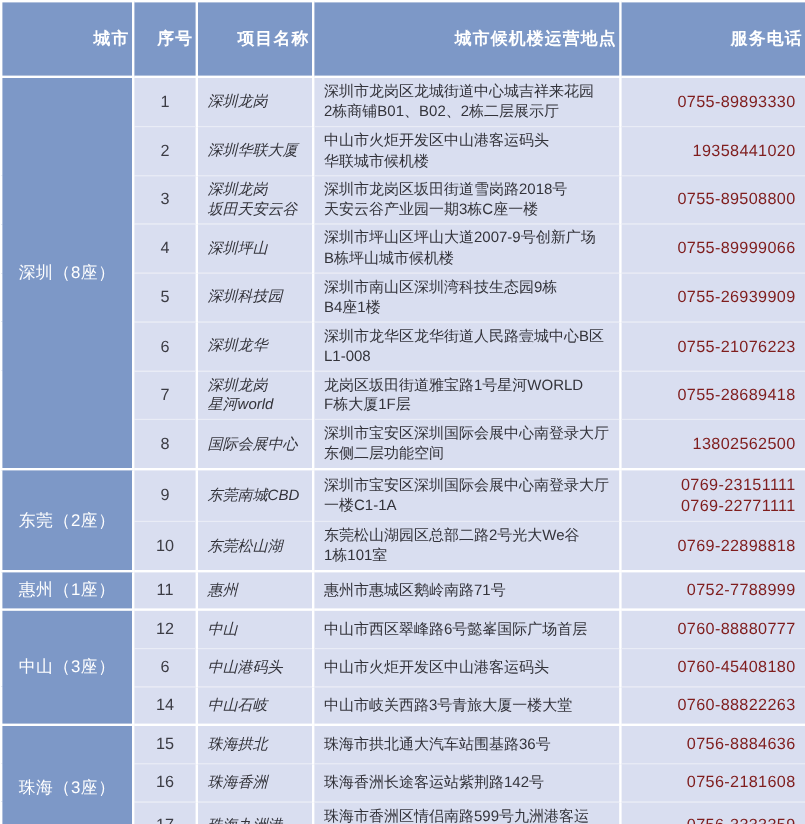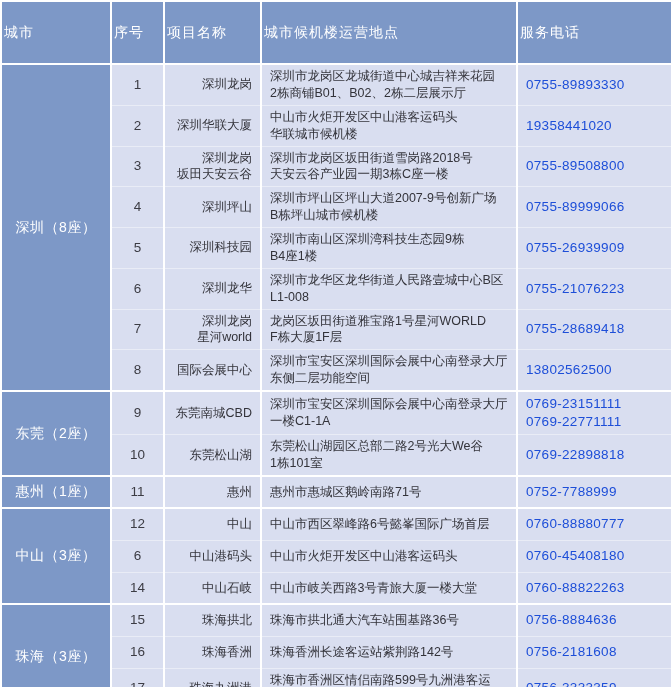--- a/index.html
+++ b/index.html
@@ -20,25 +20,25 @@
   col.c-city { width: 110px; }
   col.c-no { width: 53px; }
   col.c-name { width: 97px; }
   col.c-addr { width: 256px; }
   col.c-phone { width: 155px; }
 
   thead th {
     background: #7d98c7;
     color: #ffffff;
     font-size: 14px;
-    font-weight: normal;
+    font-weight: bold;
     height: 61px;
     border: 2px solid #ffffff;
     padding: 0 2px;
-    text-align: left;
+    text-align: right;
     letter-spacing: 1px;
   }
   td {
     box-sizing: border-box;
     vertical-align: middle;
   }
   td.cell {
     background: #d9def0;
     color: #33333a;
     padding: 3px 8px;
@@ -56,23 +56,23 @@
     background: #7d98c7;
     color: #ffffff;
     font-weight: normal;
     font-size: 14px;
     text-align: center;
     border: 2px solid #ffffff;
     letter-spacing: 0.5px;
     padding: 0 2px;
   }
   td.no-cell { text-align: center; font-size: 13.5px; color: #3c3c44; }
-  td.name-cell { text-align: right; font-size: 12.5px; }
+  td.name-cell { text-align: left; font-size: 12.5px; font-style: italic; }
   td.addr-cell { text-align: left; font-size: 12.5px; margin-left: 24px; }
-  td.phone-cell { text-align: left; font-size: 13.5px; color: #1d4ed8; letter-spacing: 0.3px; }
+  td.phone-cell { text-align: right; font-size: 13.5px; color: #7f1d1d; letter-spacing: 0.3px; }
 </style>
 </head>
 <body>
 
 <div class="page">
   <table class="terminal-table">
     <colgroup>
       <col class="c-city">
       <col class="c-no">
       <col class="c-name">

